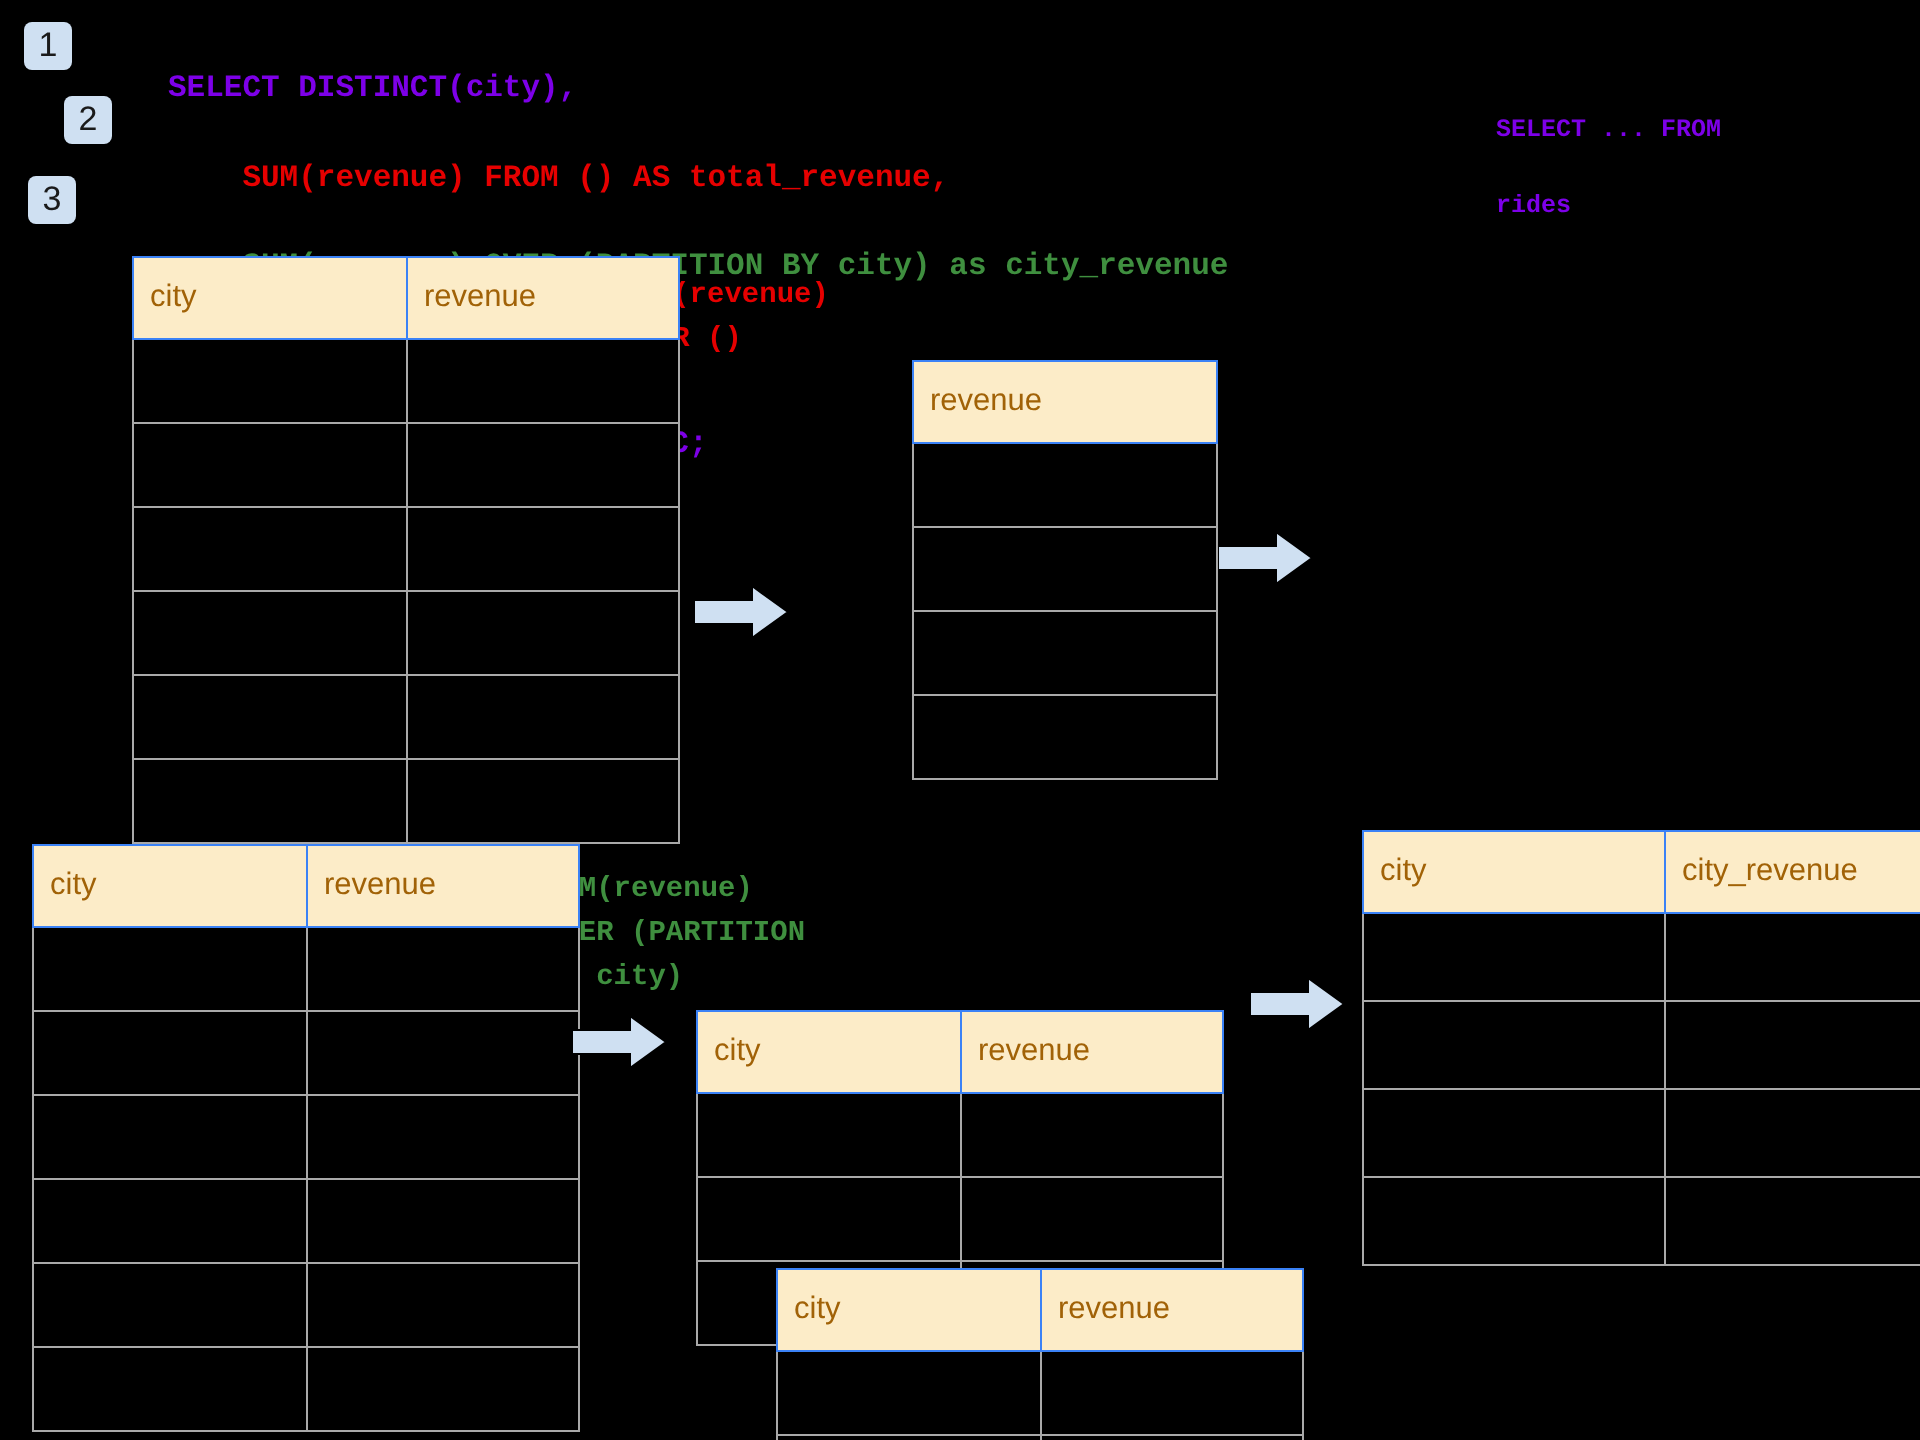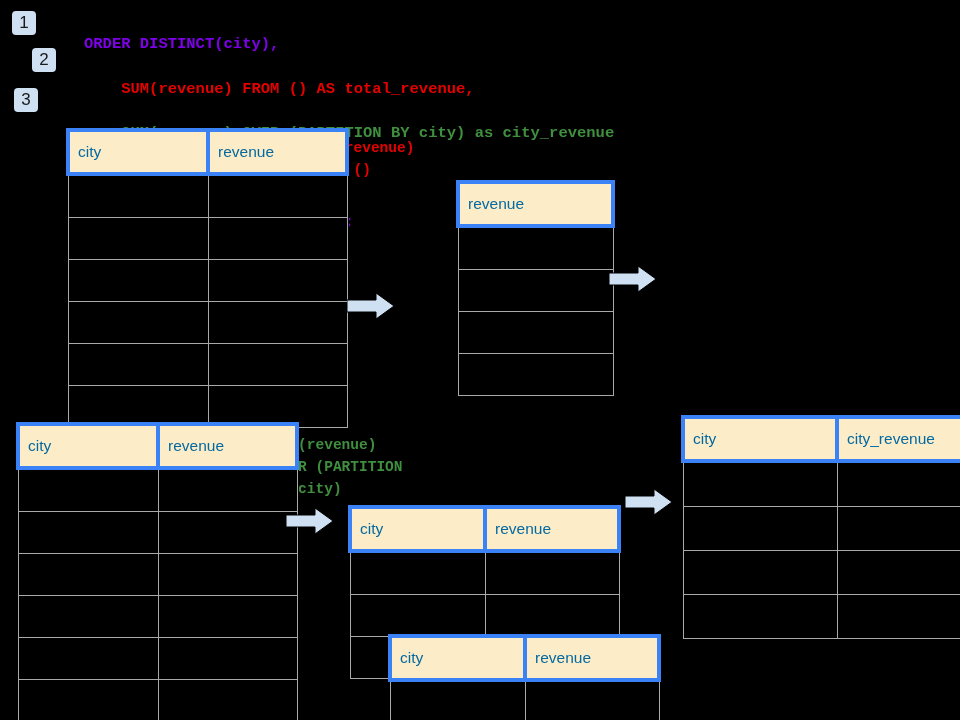--- a/index.html
+++ b/index.html
@@ -84,24 +84,24 @@
     background: #000000;
     font-family: "Liberation Sans", sans-serif;
   }
   .tbl td {
     border: 1px solid #a9a9a9;
     background: #000000;
     padding: 0;
   }
   .tbl td.hd {
     background: #fcecc8;
-    color: #0369a1;
+    color: #a16207;
     font-size: 15.5px;
     padding: 4px 8px 5px 8px;
-    border: 4px solid #3b82f6;
+    border: 1px solid #3b82f6;
     text-align: left;
     vertical-align: middle;
     white-space: nowrap;
   }
 
   
   .arrow {
     position: absolute;
     line-height: 0;
   }
@@ -109,31 +109,36 @@
 </head>
 <body>
 
 <div id="stage">
 
   <div class="badge" style="left:12px;  top:11px;">1</div>
   <div class="badge" style="left:32px;  top:48px;">2</div>
   <div class="badge" style="left:14px;  top:88px;">3</div>
 
   <div class="code code-main">
-<span class="c-purple">ORDER DISTINCT(city),</span>
+<span class="c-purple">SELECT DISTINCT(city),</span>
 <span>
 </span><span class="c-red">    SUM(revenue) FROM () AS total_revenue,</span>
 <span>
 </span><span class="c-green">    SUM(revenue) OVER (PARTITION BY city) as city_revenue</span>
 <span>
 </span><span class="c-purple">  FROM rides</span>
 <span>
 </span><span class="c-purple">  ORDER by city_revenue DESC;</span>
   </div>
 
+  <div class="code code-side">
+<span>SELECT ... FROM</span>
+<span>
+</span><span>rides</span>
+  </div>
 
   <div class="anno anno-red">SUM(revenue)
 OVER ()</div>
   <div class="anno anno-green">SUM(revenue)
 OVER (PARTITION
 BY city)</div>
 
   <table class="tbl" style="left:66px; top:128px; width:239px;">
     <tbody>
         <tr>

